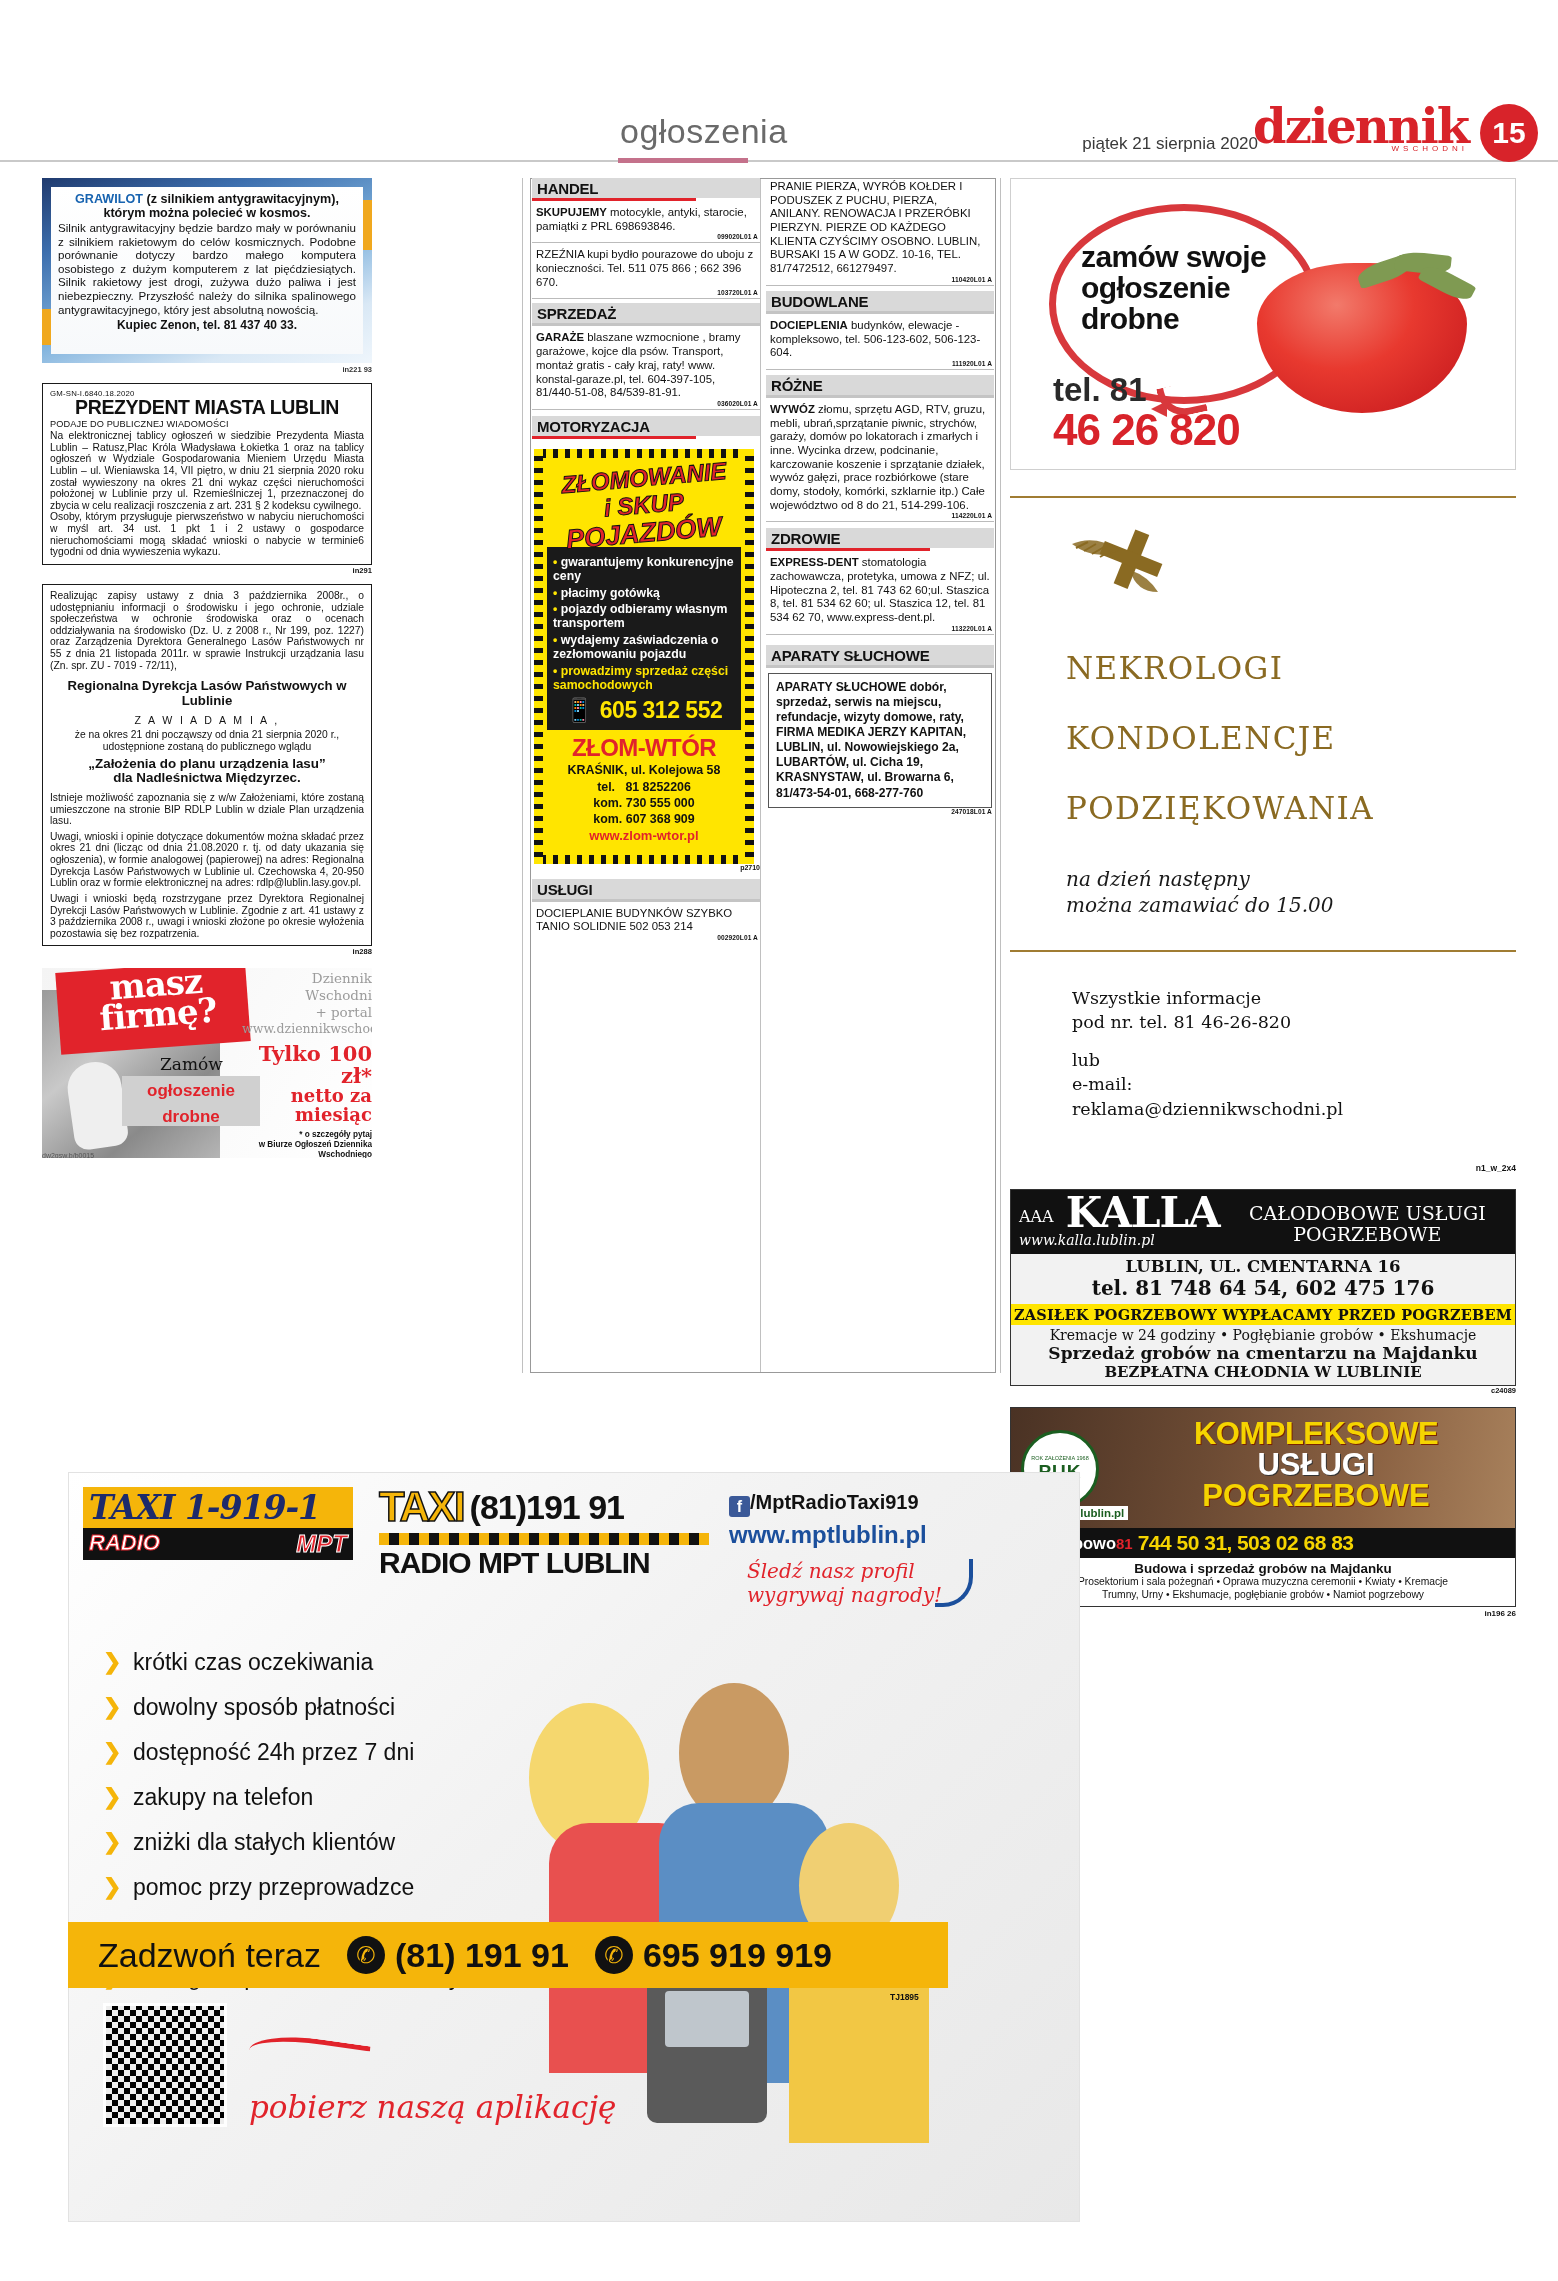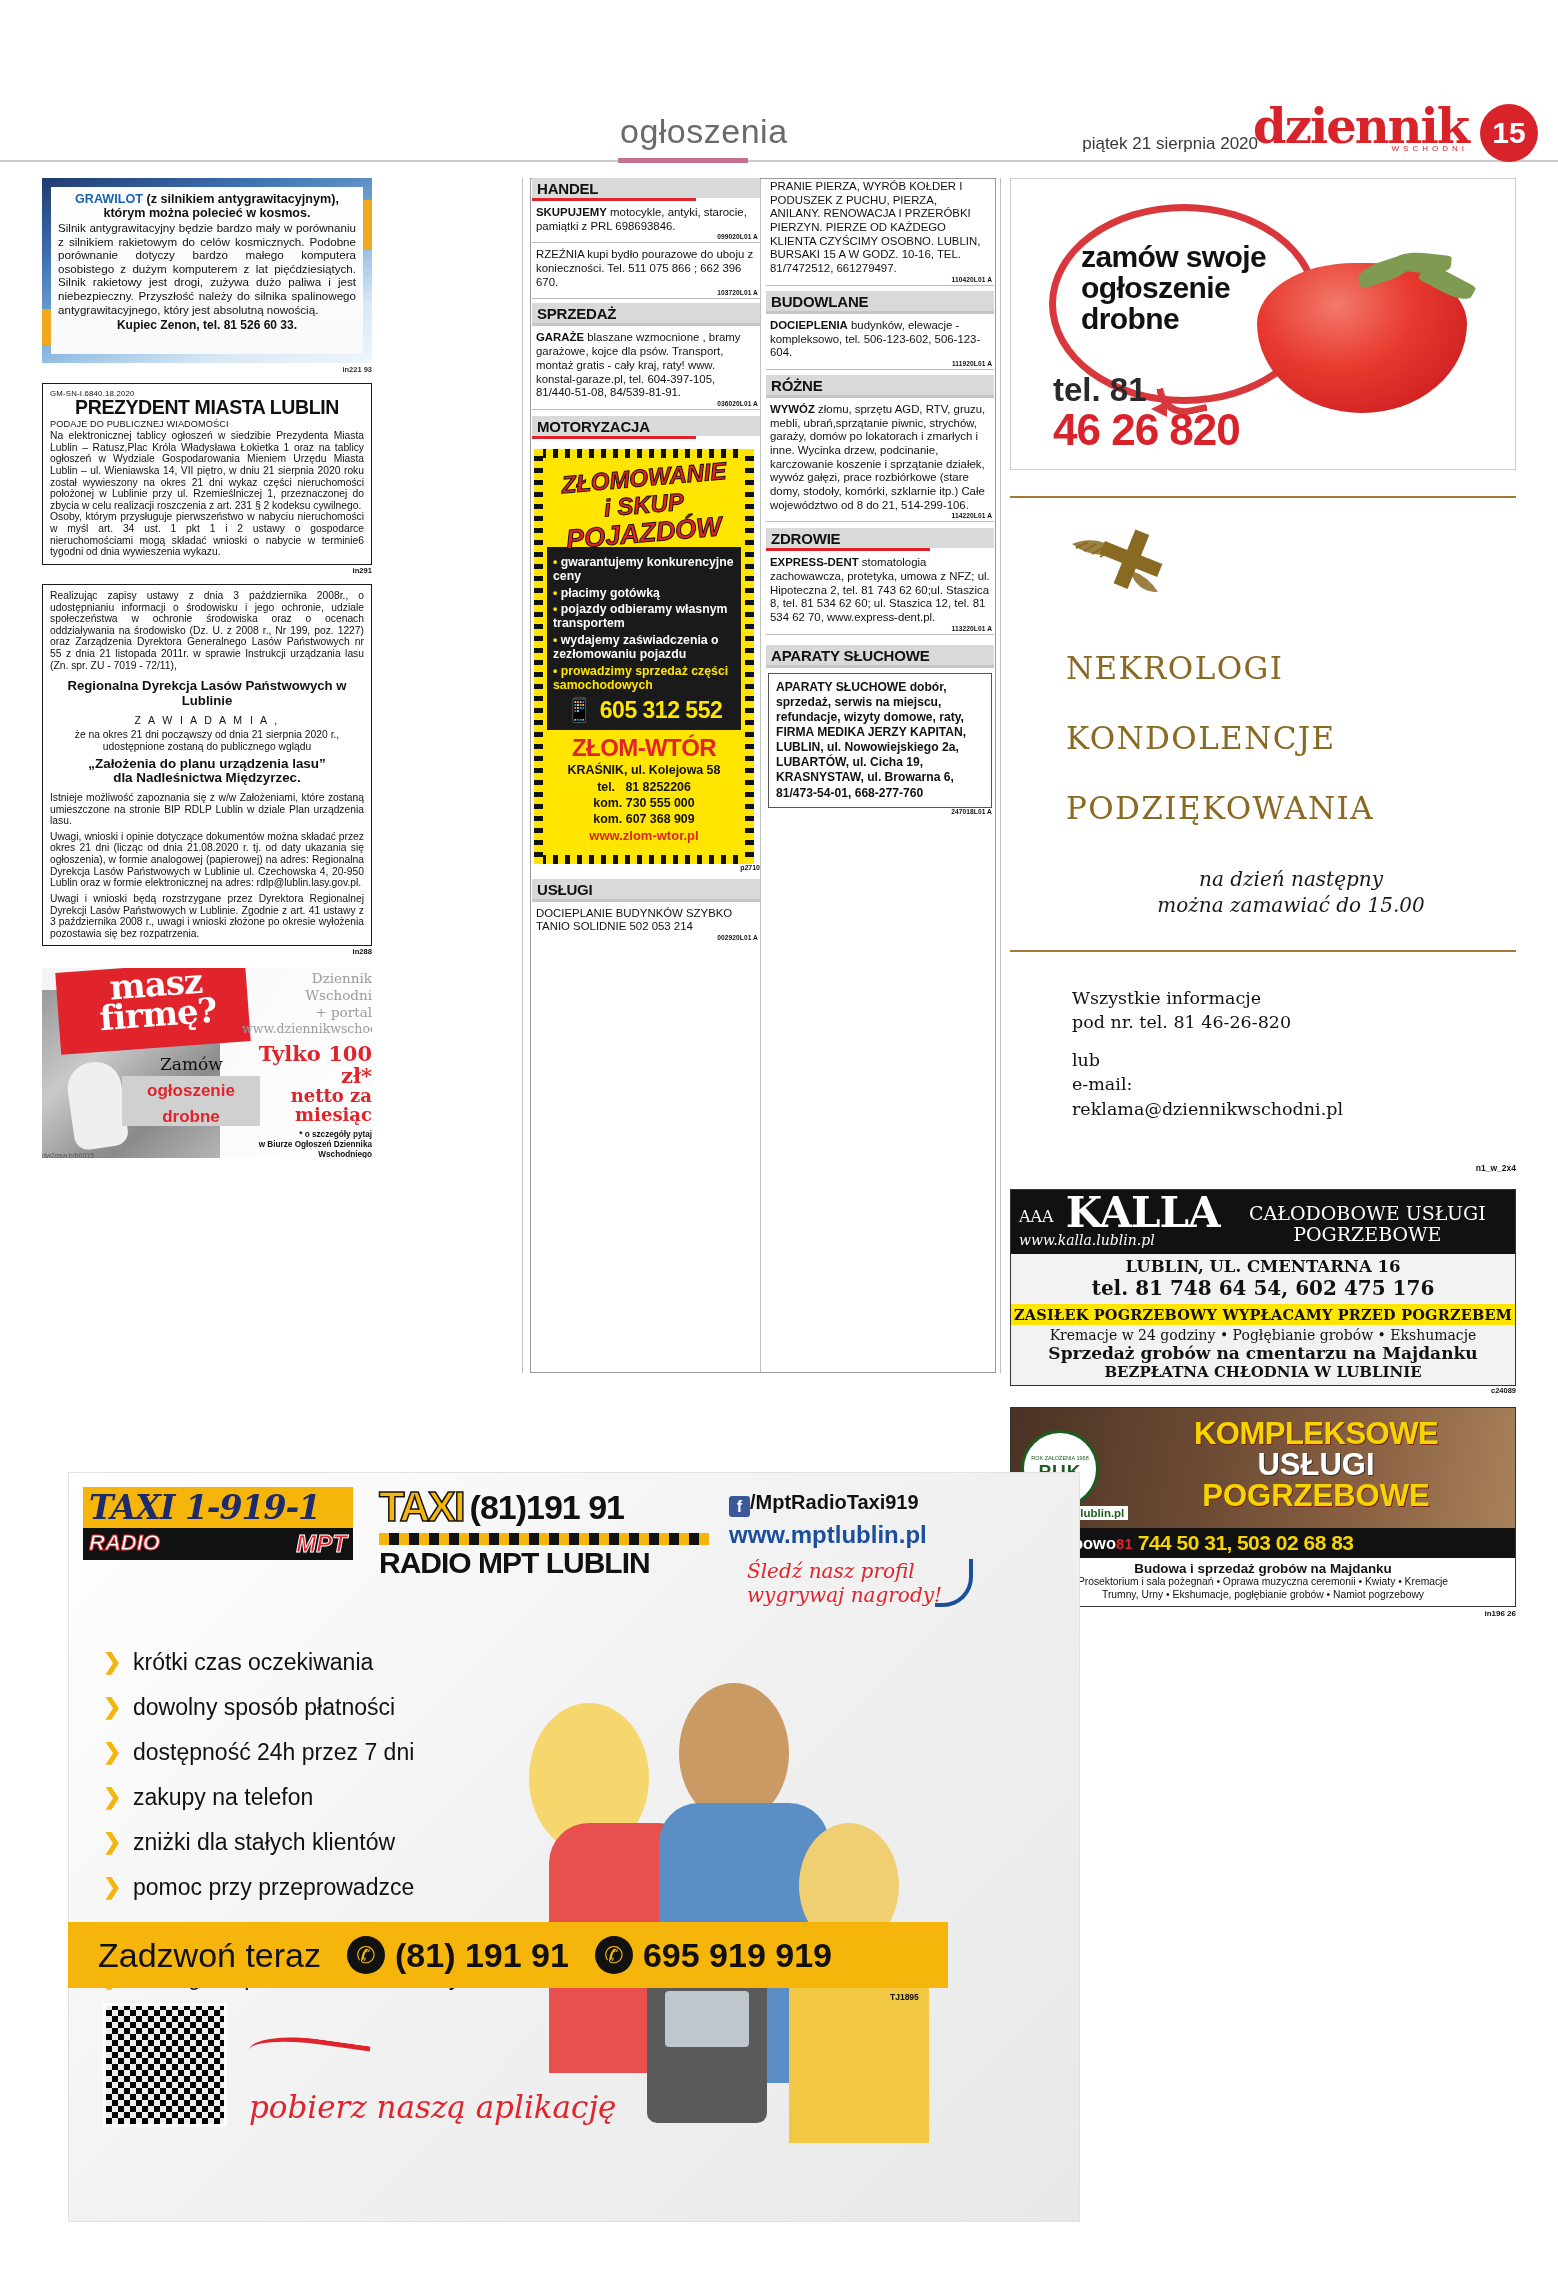--- a/index.html
+++ b/index.html
@@ -166,21 +166,21 @@
     border-radius:48% 48% 52% 52% / 42% 42% 62% 62%; }
   .berry-leaf { position:absolute; right:38px; bottom:170px; width:120px; height:46px; }
   .berry-leaf i { position:absolute; width:56px; height:20px; background:#7f9a52; border-radius:50% 10% 50% 10%; display:block;}
   .straw-tel { position:absolute; left:42px; bottom:60px; font-weight:bold; font-size:33px; color:#2a2a2a;}
   .straw-num { position:absolute; left:42px; bottom:14px; font-weight:bold; font-size:44px; color:#d8232a; letter-spacing:-1px;}
 
   .gold-rule { height:2px; background:#a07c32; margin:26px 0 0; }
   .cross-icon { margin:26px 0 0 56px; }
   .nekro-list { margin:44px 0 0 56px; }
   .nekro-list div { font-family:"DejaVu Serif", serif; color:#8a6a22; font-size:31px; letter-spacing:1.4px; margin-bottom:34px;}
-  .nekro-note { margin:40px 0 0 56px; font-family:"DejaVu Serif", serif; font-style:italic; font-size:20px; line-height:1.3; color:#1a1a1a;text-align:center;}
+  .nekro-note { margin:40px 0 0 56px; font-family:"DejaVu Serif", serif; font-style:italic; font-size:20px; line-height:1.3; color:#1a1a1a;}
   .gold-rule2 { height:2px; background:#a07c32; margin:32px 0 0; }
   .contact-block { margin:34px 0 0 62px; font-family:"DejaVu Serif", serif; font-size:17.5px; line-height:1.38; }
   .ref-n1 { text-align:right; font-size:8.5px; font-weight:bold; margin-top:42px; }
 
   
   .kalla { border:1px solid #333; margin-top:16px; }
   .kalla-top { background:#111; color:#fff; padding:5px 8px 6px; display:flex; align-items:flex-end; }
   .kalla-aaa { font-family:"DejaVu Serif", serif; font-size:16px; margin-right:12px; margin-bottom:4px;}
   .kalla-name { font-family:"DejaVu Serif", serif; font-weight:bold; font-size:42px; line-height:.85; letter-spacing:-1px;}
   .kalla-url { font-family:"DejaVu Serif", serif; font-style:italic; font-size:14px; margin-top:2px;}
@@ -287,21 +287,21 @@
 
   <div class="grawilot">
     <div class="orange-a"></div>
     <div class="orange-b"></div>
     <div class="inner">
       <div class="g-title">
         <span class="brand">GRAWILOT</span><span> (z silnikiem antygrawitacyjnym),</span><br>
         <span>którym można polecieć w kosmos.</span>
       </div>
       <div class="g-body">Silnik antygrawitacyjny będzie bardzo mały w porównaniu z silnikiem rakietowym do celów kosmicznych. Podobne porównanie dotyczy bardzo małego komputera osobistego z dużym komputerem z lat pięćdziesiątych. Silnik rakietowy jest drogi, zużywa dużo paliwa i jest niebezpieczny. Przyszłość należy do silnika spalinowego antygrawitacyjnego, który jest absolutną nowością.</div>
-      <div class="g-foot">Kupiec Zenon, tel. 81 526 60 33.</div>
+      <div class="g-foot">Kupiec Zenon, tel. 81 437 40 33.</div>
     </div>
   </div>
   <div class="refcode">in221 93</div>
 
   <div class="notice">
     <div class="notice-id">GM-SN-I.6840.18.2020</div>
     <div class="notice-h1">PREZYDENT MIASTA LUBLIN</div>
     <div class="notice-h2">PODAJE DO PUBLICZNEJ WIADOMOŚCI</div>
     <div class="notice-body">Na elektronicznej tablicy ogłoszeń w siedzibie Prezydenta Miasta Lublin – Ratusz,Plac Króla Władysława Łokietka 1 oraz na tablicy ogłoszeń w Wydziale Gospodarowania Mieniem Urzędu Miasta Lublin – ul. Wieniawska 14, VII piętro, w dniu 21 sierpnia 2020 roku został wywieszony na okres 21 dni wykaz części nieruchomości położonej w Lublinie przy ul. Rzemieślniczej 1, przeznaczonej do zbycia w celu realizacji roszczenia z art. 231 § 2 kodeksu cywilnego.</div>
     <div class="notice-body">Osoby, którym przysługuje pierwszeństwo w nabyciu nieruchomości w myśl art. 34 ust. 1 pkt 1 i 2 ustawy o gospodarce nieruchomościami mogą składać wnioski o nabycie w terminie6 tygodni od dnia wywieszenia wykazu.</div>

